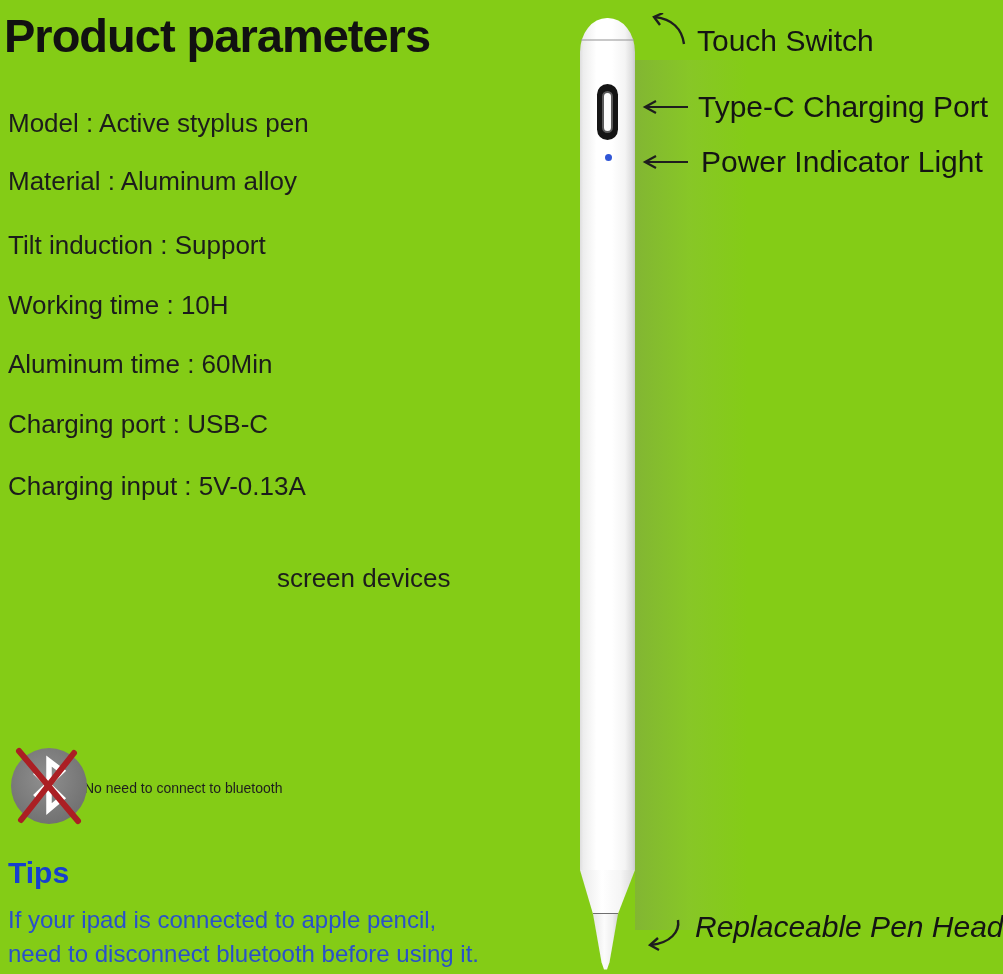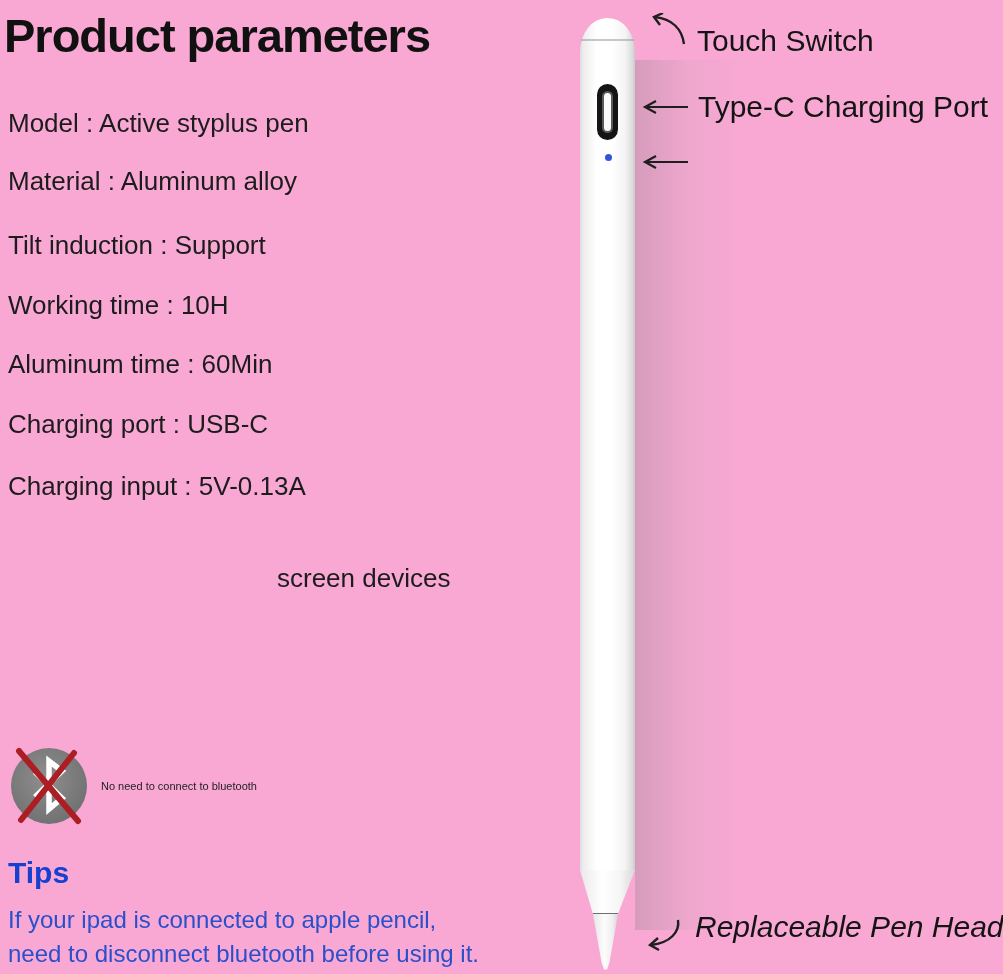--- a/index.html
+++ b/index.html
@@ -1,30 +1,30 @@
 <!DOCTYPE html>
 <html><head>
 <meta charset="utf-8">
 <style>
   html,body{margin:0;padding:0;background:#fff;}
   #stage{
-    position:relative;width:1003px;height:974px;background:#f9a8d4;overflow:hidden;
+    position:relative;width:1003px;height:974px;background:#84cc16;overflow:hidden;
     font-family:"Liberation Sans","DejaVu Sans",sans-serif;color:#1b1b1b;
   }
   .abs{position:absolute;}
   
   .page-title{
     left:4px;top:8px;font-size:47px;font-weight:900;letter-spacing:-1px;color:#111;
     white-space:nowrap;
   }
   .spec{left:8px;font-size:26px;color:#1c1c1c;white-space:nowrap;}
   .spec.s0{top:108px}.spec.s1{top:166px}.spec.s2{top:230px}.spec.s3{top:290px}
   .spec.s4{top:349px}.spec.s5{top:409px}.spec.s6{top:471px}.spec.s7{top:532px}
   .spec.s8{top:563px;left:277px;text-align:right;}
-  .bt-note{left:101px;top:780px;font-size:11px;color:#1e1e1e;white-space:nowrap;text-align:right;}
+  .bt-note{left:84px;top:780px;font-size:14px;color:#1e1e1e;white-space:nowrap;text-align:right;}
   .tips-title{left:8px;top:856px;font-size:30px;font-weight:bold;color:#1640cf;text-align:right;}
   .tip-line{left:8px;font-size:24px;color:#2950cb;white-space:nowrap;}
   .tip-line.t1{top:906px}.tip-line.t2{top:940px}
   
   .pen-shadow{
     left:635px;top:60px;width:142px;height:870px;
     background:linear-gradient(90deg,rgba(125,125,125,.28) 0%,rgba(160,160,160,.12) 38%,rgba(255,255,255,0) 80%);
     z-index:1;
   }
   .pen-body{
@@ -107,20 +107,21 @@
   <div class="abs pen-seam"></div>
   <div class="abs pen-port"></div>
   <div class="abs pen-port-slot"></div>
   <div class="abs pen-dot"></div>
   <div class="abs pen-cone"></div>
   <div class="abs pen-nib-seam"></div>
   <div class="abs pen-nib"></div>
 
   <div class="abs rlabel touch-switch">Touch Switch</div>
   <div class="abs rlabel typec-label">Type-C Charging Port</div>
+  <div class="abs rlabel power-label">Power Indicator Light</div>
   <div class="abs rlabel penhead-label">Replaceable Pen Head</div>
 
   <svg class="abs curve-top" width="40" height="33" viewBox="0 0 40 33">
     <path d="M38,31 C36,16 26,6 9,4" fill="none" stroke="#1e1e1e" stroke-width="2.4"></path>
     <path d="M17,0 L8,4 L14,12" fill="none" stroke="#1e1e1e" stroke-width="2.4"></path>
   </svg>
 
   <svg class="abs arr1" width="48" height="16" viewBox="0 0 48 16">
     <path d="M47,8 L5,8" fill="none" stroke="#1e1e1e" stroke-width="2.2"></path>
     <path d="M15,2 L4,8 L15,14" fill="none" stroke="#1e1e1e" stroke-width="2.2"></path>

